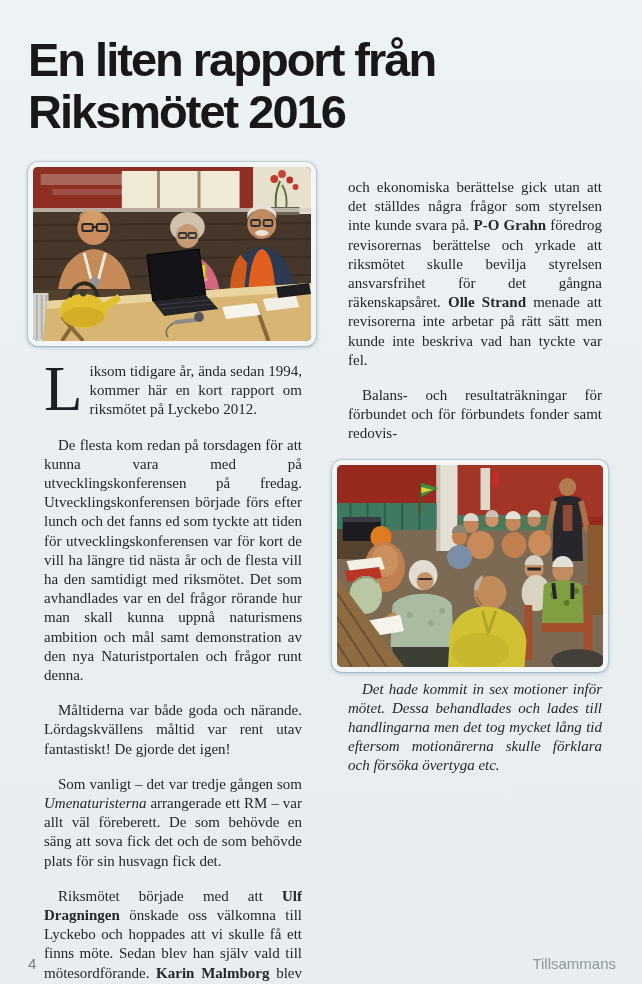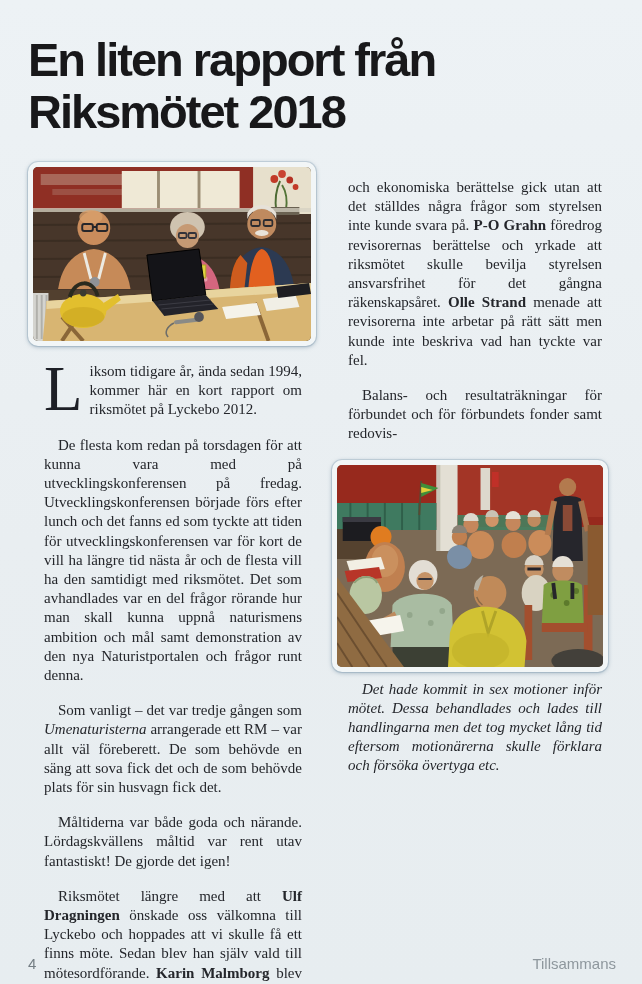--- a/index.html
+++ b/index.html
@@ -74,21 +74,21 @@
   }
   .footer .page-num{color:#747e84;}
 </style>
 </head>
 <body>
 
 <div class="page">
 
   <h1 class="title">
     <div>En liten rapport från</div>
-    <div>Riksmötet 2018</div>
+    <div>Riksmötet 2016</div>
   </h1>
 
   <div class="columns">
 
     <div class="col">
 
       <div class="photo-frame photo-1">
         <svg viewBox="0 0 288 174" preserveAspectRatio="none">
 
           <rect width="288" height="174" fill="#52402f"></rect>
@@ -203,23 +203,23 @@
           <g>
             <rect x="146" y="152" width="26" height="4" rx="2" fill="#8a8a86" transform="rotate(-7 159 154)"></rect>
             <circle cx="172" cy="150" r="5" fill="#55555a"></circle>
             <path d="M146,156 C138,160 136,166 140,170" stroke="#6e6e6a" stroke-width="1.6" fill="none"></path>
           </g>
         </svg>
       </div>
 
       <p class="para"><span class="dropcap">L</span><span><span>iksom tidigare år, ända sedan 1994, kommer här en kort rapport om riksmötet på Lyckebo 2012.</span></span></p>
       <p class="para indent"><span>De flesta kom redan på torsdagen för att kunna vara med på utvecklingskonferensen på fredag. Utvecklingskonferensen började förs efter lunch och det fanns ed som tyckte att tiden för utvecklingskonferensen var för kort de vill ha längre tid nästa år och de flesta vill ha den samtidigt med riksmötet. Det som avhandlades var en del frågor rörande hur man skall kunna uppnå naturismens ambition och mål samt demonstration av den nya Naturistportalen och frågor runt denna.</span></p>
+      <p class="para indent"><span>Måltiderna var både goda och närande. Lördagskvällens måltid var rent utav fantastiskt! De gjorde det igen!</span></p>
       <p class="para indent"><span>Som vanligt – det var tredje gången som </span><span class="seg-i">Umenaturisterna</span><span> arrangerade ett RM – var allt väl föreberett. De som behövde en säng att sova fick det och de som behövde plats för sin husvagn fick det.</span></p>
-      <p class="para indent"><span>Måltiderna var både goda och närande. Lördagskvällens måltid var rent utav fantastiskt! De gjorde det igen!</span></p>
-      <p class="para indent"><span>Riksmötet längre med att </span><span class="seg-b">Ulf Dragningen</span><span> önskade oss välkomna till Lyckebo och hoppades att vi skulle få ett finns möte. Sedan blev han själv vald till mötesordförande. </span><span class="seg-b">Karin Malmborg</span><span> blev vald till sekreterare.</span></p>
+      <p class="para indent"><span>Riksmötet började med att </span><span class="seg-b">Ulf Dragningen</span><span> önskade oss välkomna till Lyckebo och hoppades att vi skulle få ett finns möte. Sedan blev han själv vald till mötesordförande. </span><span class="seg-b">Karin Malmborg</span><span> blev vald till sekreterare.</span></p>
       <p class="para indent"><span>Gullander av styrelsens verksamhets-</span></p>
     </div>
 
     <div class="col">
       <p class="para"><span>och ekonomiska berättelse gick utan att det ställdes några frågor som styrelsen inte kunde svara på. </span><span class="seg-b">P-O Grahn</span><span> föredrog revisorernas berättelse och yrkade att riksmötet skulle bevilja styrelsen ansvarsfrihet för det gångna räkenskapsåret. </span><span class="seg-b">Olle Strand</span><span> menade att revisorerna inte arbetar på rätt sätt men kunde inte beskriva vad han tyckte var fel.</span></p>
       <p class="para indent gap-sm"><span>Balans- och resultaträkningar för förbundet och för förbundets fonder samt redovis-</span></p>
 
       <div class="photo-frame photo-2">
         <svg viewBox="0 0 278 202" preserveAspectRatio="none">
 

